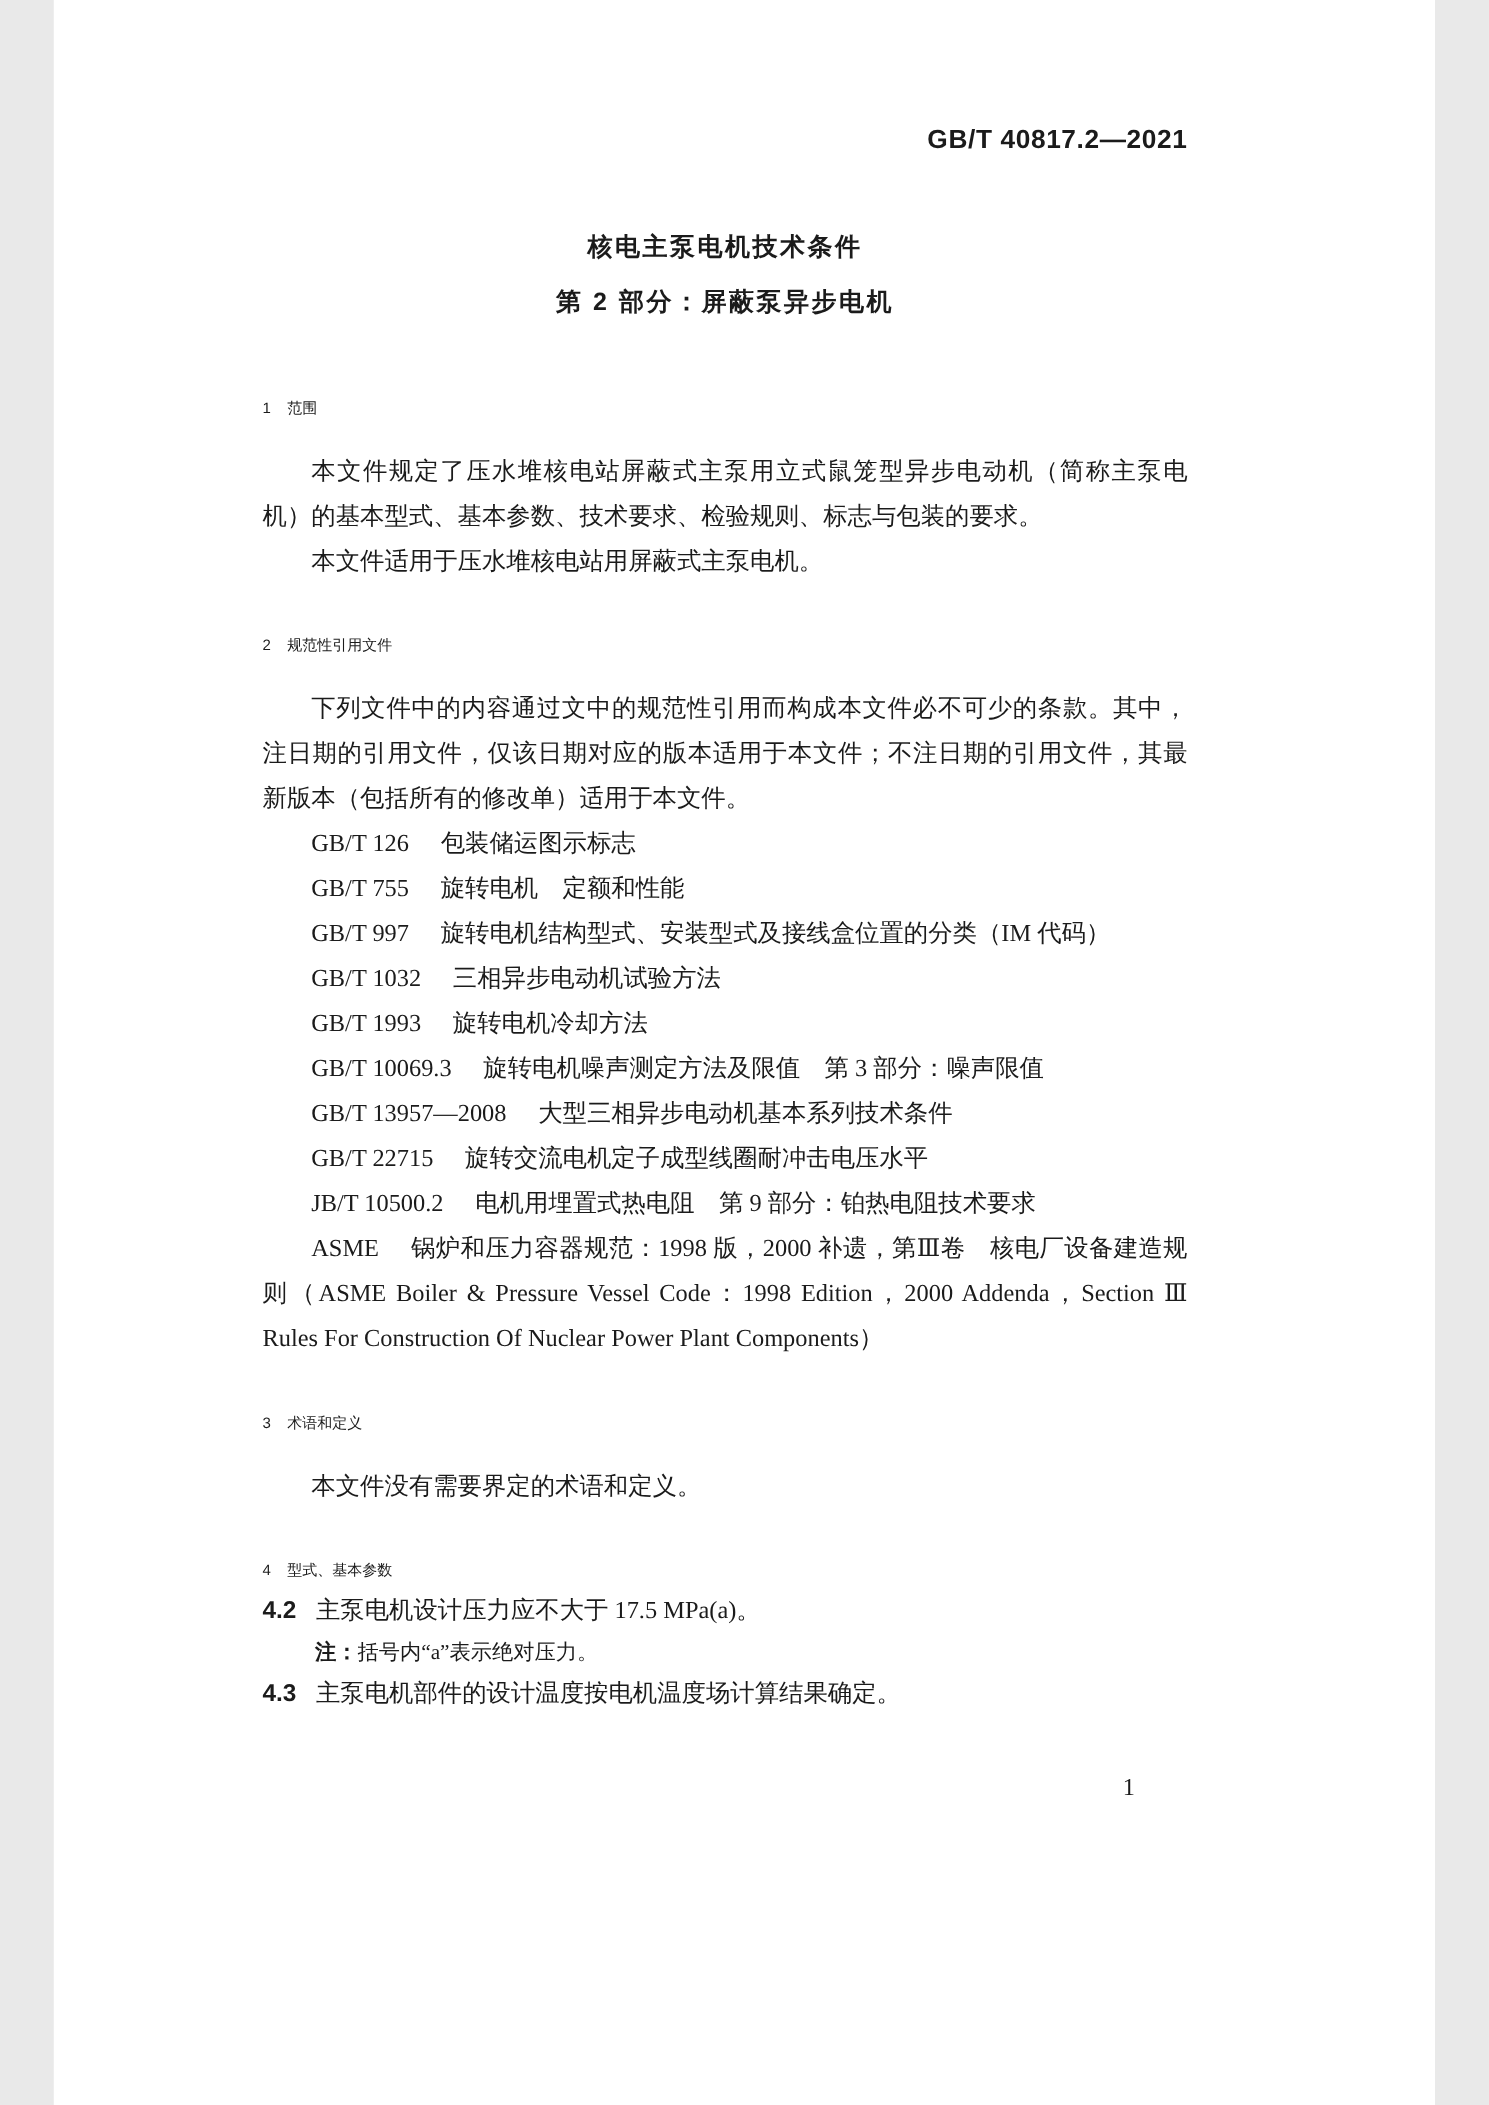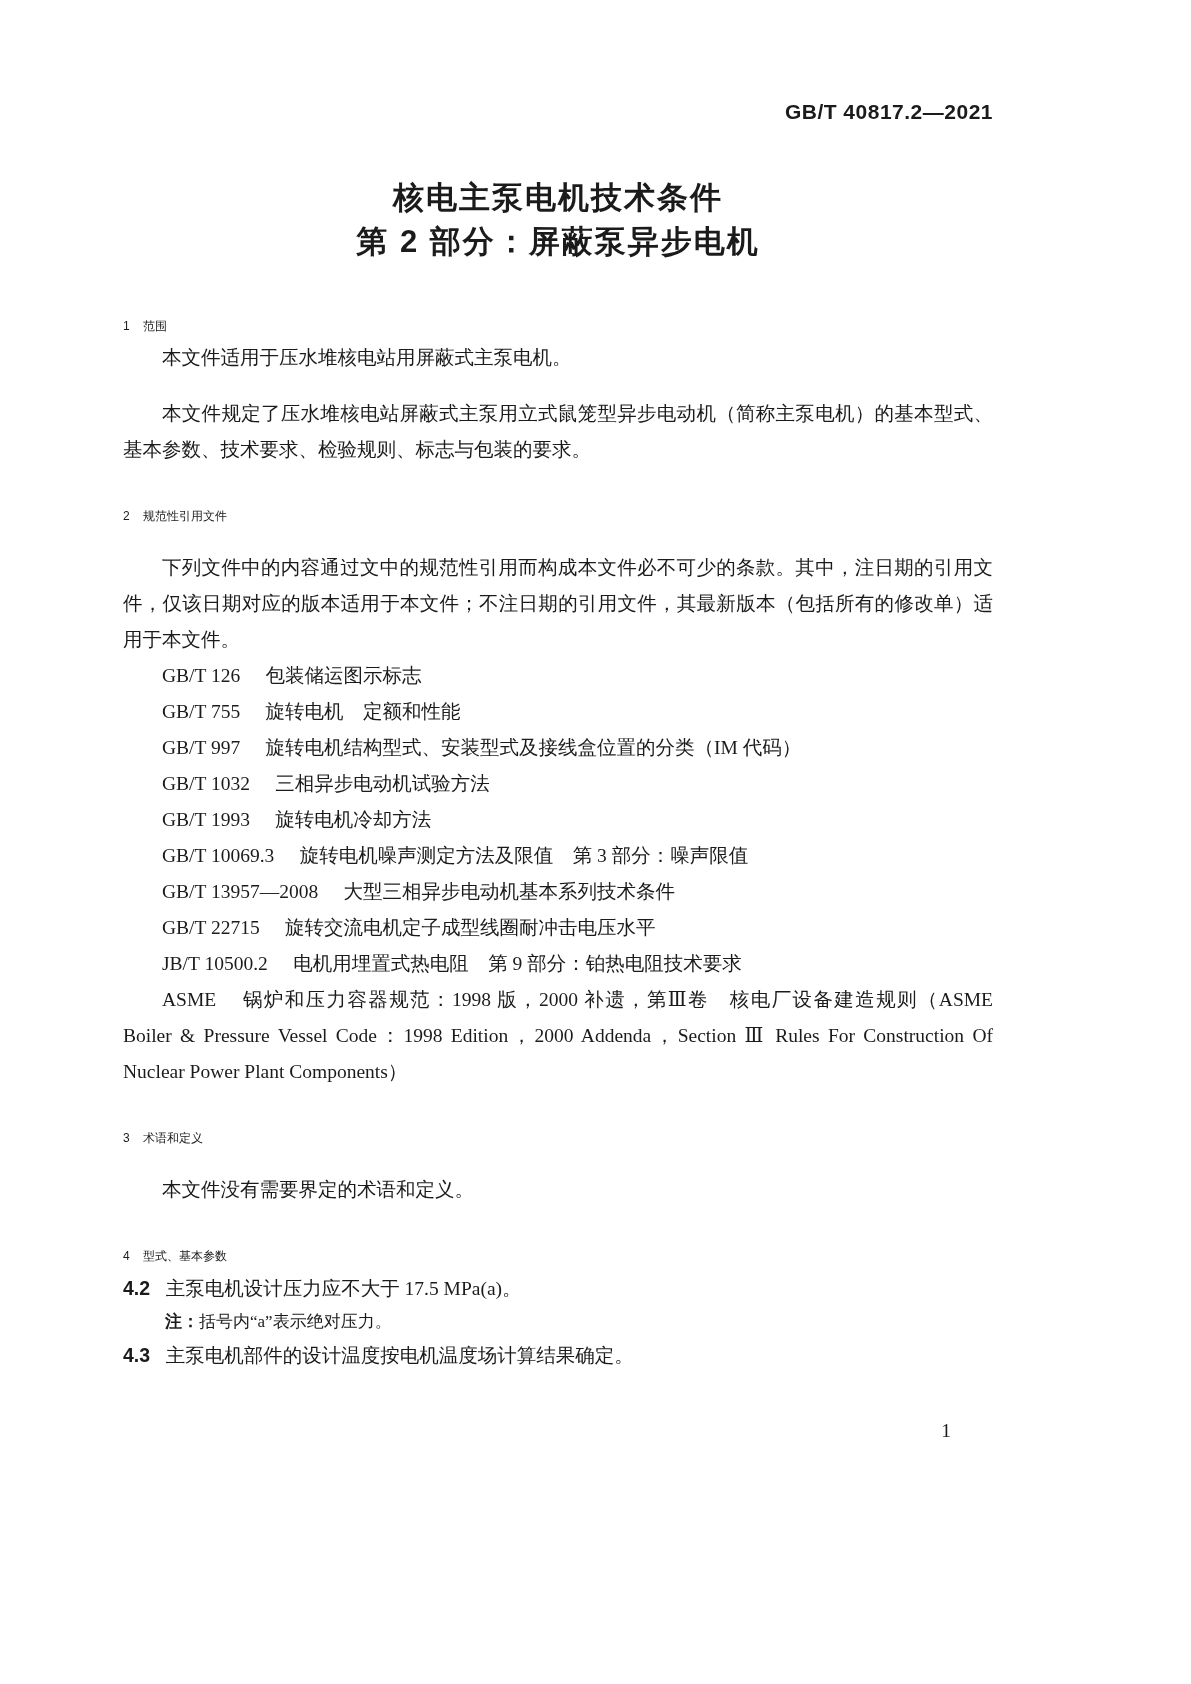--- a/index.html
+++ b/index.html
@@ -2,45 +2,46 @@
 <html><head>
 <meta charset="utf-8">
 <style>
   html, body {
     margin: 0;
     padding: 0;
     background: #e9e9e9;
   }
   .page {
     position: relative;
-    width: 1191px;
+    width: 1105px;
     min-height: 1684px;
     margin: 0 auto;
     background: #ffffff;
     color: #1b1b1b;
     font-family: "Liberation Serif", "DejaVu Serif", serif;
     box-sizing: border-box;
     overflow: hidden;
+    padding-left: 44px;
   }
   .content {
     padding: 100px 198px 0 123px;
   }
   .doc-number {
     text-align: right;
     font-family: "Liberation Sans", "DejaVu Sans", sans-serif;
     font-weight: bold;
     font-size: 21px;
     letter-spacing: 0.5px;
   }
   .doc-title {
     margin-top: 52px;
     text-align: center;
     font-family: "Liberation Sans", "DejaVu Sans", sans-serif;
     font-weight: bold;
-    font-size: 31px;
+    font-size: 20px;
     line-height: 44px;
     letter-spacing: 2px;
   }
   .section-heading {
     margin-top: 34px;
     font-family: "Liberation Sans", "DejaVu Sans", sans-serif;
     font-weight: normal;
     font-size: 12px;
     line-height: 28px;
   }
@@ -111,22 +112,22 @@
     <div class="doc-number">GB/T 40817.2—2021</div>
 
     <div class="doc-title">
       <div>核电主泵电机技术条件</div>
       <div>第 2 部分：屏蔽泵异步电机</div>
     </div>
 
     <div class="section-heading first">
       <span class="sec-num">1</span><span>范围</span>
     </div>
+    <p class="para lead">本文件规定了压水堆核电站屏蔽式主泵用立式鼠笼型异步电动机（简称主泵电机）的基本型式、基本参数、技术要求、检验规则、标志与包装的要求。</p>
     <p class="para">本文件适用于压水堆核电站用屏蔽式主泵电机。</p>
-    <p class="para lead">本文件规定了压水堆核电站屏蔽式主泵用立式鼠笼型异步电动机（简称主泵电机）的基本型式、基本参数、技术要求、检验规则、标志与包装的要求。</p>
 
     <div class="section-heading">
       <span class="sec-num">2</span><span>规范性引用文件</span>
     </div>
     <p class="para lead">下列文件中的内容通过文中的规范性引用而构成本文件必不可少的条款。其中，注日期的引用文件，仅该日期对应的版本适用于本文件；不注日期的引用文件，其最新版本（包括所有的修改单）适用于本文件。</p>
 
     <p class="ref"><span class="ref-code">GB/T 126</span><span>包装储运图示标志</span></p>
     <p class="ref"><span class="ref-code">GB/T 755</span><span>旋转电机　定额和性能</span></p>
     <p class="ref"><span class="ref-code">GB/T 997</span><span>旋转电机结构型式、安装型式及接线盒位置的分类（IM 代码）</span></p>
     <p class="ref"><span class="ref-code">GB/T 1032</span><span>三相异步电动机试验方法</span></p>

